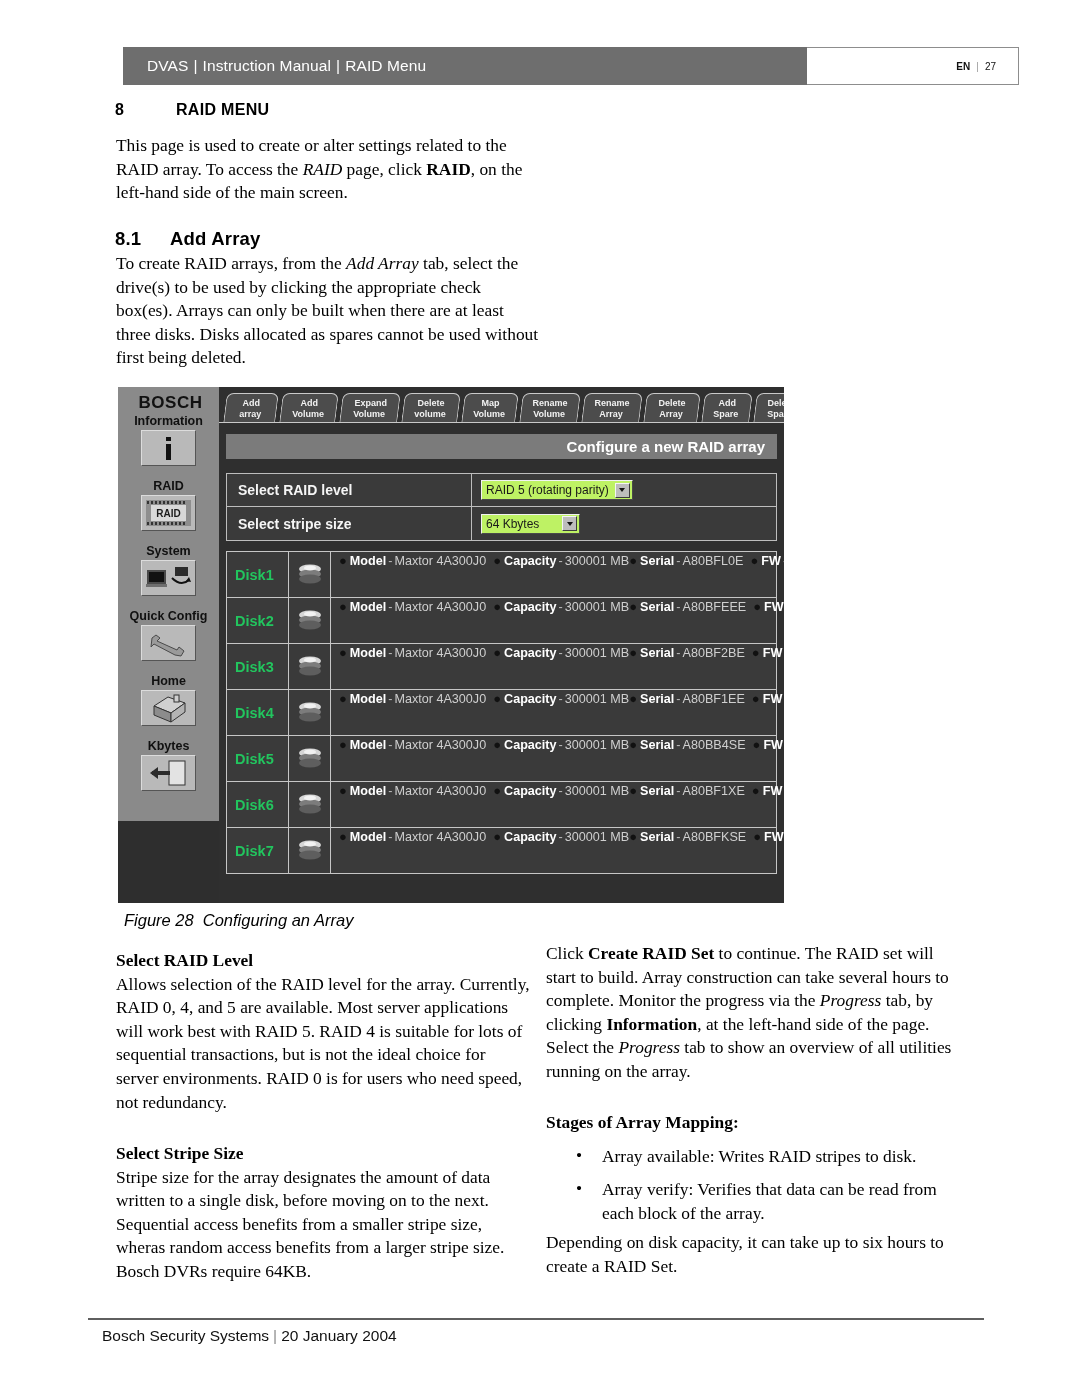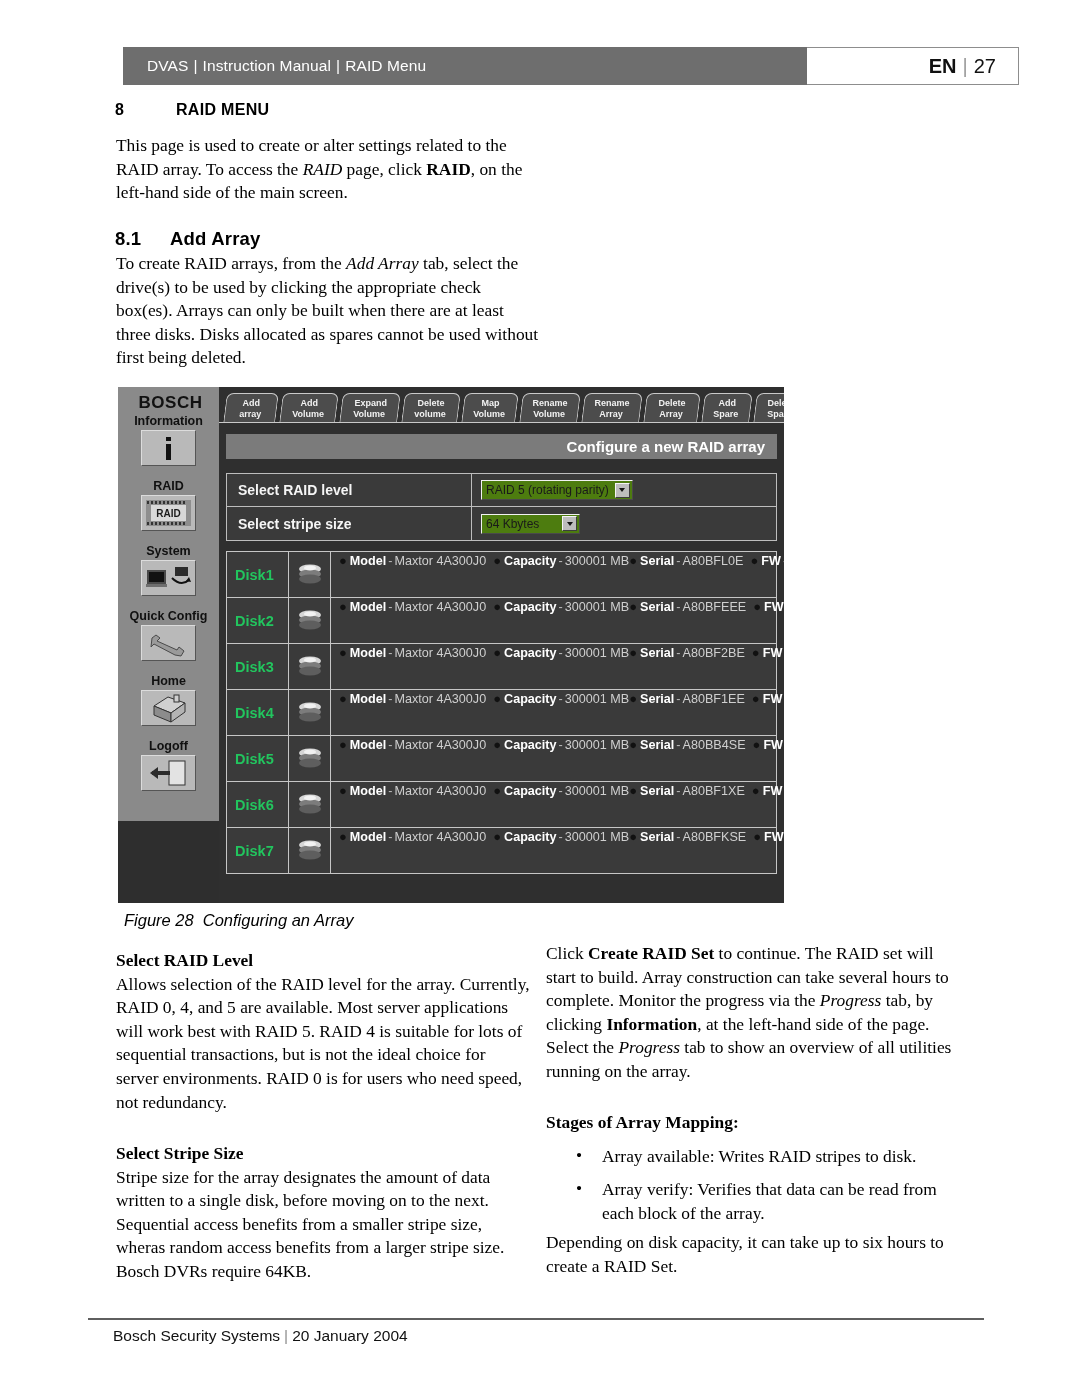--- a/index.html
+++ b/index.html
@@ -11,21 +11,21 @@
   .page{position:absolute;left:0;top:0;width:1080px;height:1397px;}
 
   
   .hdr{position:absolute;left:88px;top:47px;width:896px;height:38px;display:flex;padding-left:35px;}
   .hdr-left{flex:0 0 684px;background:#6e6e6e;display:flex;align-items:center;
     padding-left:24px;box-sizing:border-box;}
   .hdr-left span{font-family:"Liberation Sans",sans-serif;font-size:15.5px;color:#ffffff;letter-spacing:.1px;}
   .hdr-sep{color:#d8d8d8;padding:0 5px;}
   .hdr-right{flex:1 1 auto;background:#ffffff;border:1px solid #8d8d8d;border-left:none;
     display:flex;align-items:center;justify-content:flex-end;padding-right:22px;box-sizing:border-box;}
-  .hdr-right span{font-family:"Liberation Sans",sans-serif;font-size:20px;color:#111;}
+  .hdr-right span{font-family:"Liberation Sans",sans-serif;font-size:10px;color:#111;}
   .hdr-right .en{font-weight:bold;}
   .hdr-right .bar{color:#9b9b9b;padding:0 6px;font-weight:normal;}
 
   
   .h1{position:absolute;left:115px;top:101px;font-family:"Liberation Sans",sans-serif;
       font-weight:bold;font-size:16px;letter-spacing:.3px;}
   .h1 .num{display:inline-block;width:61px;}
   .h2{position:absolute;left:115px;top:228px;font-family:"Liberation Sans",sans-serif;
       font-weight:bold;font-size:18.5px;letter-spacing:.2px;}
   .h2 .num{display:inline-block;width:55px;}
@@ -71,21 +71,21 @@
 
   
   .frm{position:absolute;left:7px;top:86px;width:551px;border:1px solid #bdbdbd;
        box-sizing:border-box;background:#3a3a3a;}
   .frow{display:flex;height:33px;border-bottom:1px solid #bdbdbd;box-sizing:border-box;}
   .frow:last-child{border-bottom:none;}
   .frow .lab{flex:0 0 245px;display:flex;align-items:center;padding-left:11px;
     border-right:1px solid #bdbdbd;box-sizing:border-box;
     font-family:"Liberation Sans",sans-serif;font-weight:bold;font-size:14px;color:#f5f5f5;}
   .frow .val{flex:1 1 auto;display:flex;align-items:center;padding-left:9px;}
-  .sel{display:inline-flex;align-items:center;background:#4d7c0f;
+  .sel{display:inline-flex;align-items:center;background:#bef264;
     border:1px solid #f2f2f2;border-right-color:#4a4a4a;border-bottom-color:#4a4a4a;
     height:20px;box-sizing:border-box;padding-left:4px;}
   .sel .txt{font-family:"Liberation Sans",sans-serif;font-size:12px;color:#1a1a1a;white-space:nowrap;}
   .sel .arrow{width:15px;height:15px;margin:0 2px 0 6px;background:#bdbdbd;
     border:1px solid #f5f5f5;border-right-color:#3c3c3c;border-bottom-color:#3c3c3c;
     display:flex;align-items:center;justify-content:center;box-sizing:border-box;}
   .sel .arrow i{display:block;width:0;height:0;border-left:3.5px solid transparent;
     border-right:3.5px solid transparent;border-top:4px solid #141414;}
   .sel.wide .txt{min-width:122px;}
   .sel.narrow .txt{min-width:70px;}
@@ -119,21 +119,21 @@
   .colL{left:116px;width:414px;}
   .colR{left:546px;width:418px;}
   .subh{font-weight:bold;font-size:17.4px;}
   .blk{margin-bottom:0;}
   .bullets{margin:0;padding:0;list-style:none;}
   .bullets li{position:relative;padding-left:56px;margin-top:10px;line-height:23.6px;}
   .bullets li .bt{position:absolute;left:30px;top:-1px;}
 
   
   .frule{position:absolute;left:88px;top:1318px;width:896px;height:2px;background:#5f5f5f;}
-  .foot{position:absolute;left:113px;top:1327px;font-family:"Liberation Sans",sans-serif;
+  .foot{position:absolute;left:102px;top:1327px;font-family:"Liberation Sans",sans-serif;
         font-size:15.5px;color:#111;}
   .foot .bar{color:#8d8d8d;padding:0 4px;}
 </style>
 </head>
 <body>
 
 <div class="page">
 
   <div class="hdr">
     <div class="hdr-left">
@@ -243,21 +243,21 @@
           <svg width="53" height="34" viewBox="0 0 53 34">
             <path d="M12 15 L26 6 L43 12 L29 22 Z" fill="#d0d0d0" stroke="#333" stroke-width="1"></path>
             <path d="M12 15 L12 24 L29 31 L29 22 Z" fill="#8c8c8c" stroke="#333" stroke-width="1"></path>
             <path d="M29 22 L43 12 L43 21 L29 31 Z" fill="#b3b3b3" stroke="#333" stroke-width="1"></path>
             <rect x="32" y="4" width="5" height="7" fill="#cfcfcf" stroke="#333" stroke-width="1"></rect>
           </svg>
         </div>
       </div>
 
       <div class="navitem" style="top:352px">
-        <span class="lbl">Logoff</span>
+        <span class="lbl">Kbytes</span>
         <div class="navbtn">
           <svg width="53" height="34" viewBox="0 0 53 34">
             <rect x="27" y="5" width="16" height="24" fill="#e3e3e3" stroke="#333" stroke-width="1"></rect>
             <rect x="10" y="15" width="18" height="4" fill="#2a2a2a"></rect>
             <path d="M8 17 l8 -6 0 12 z" fill="#2a2a2a"></path>
           </svg>
         </div>
       </div>
     </div>
 

